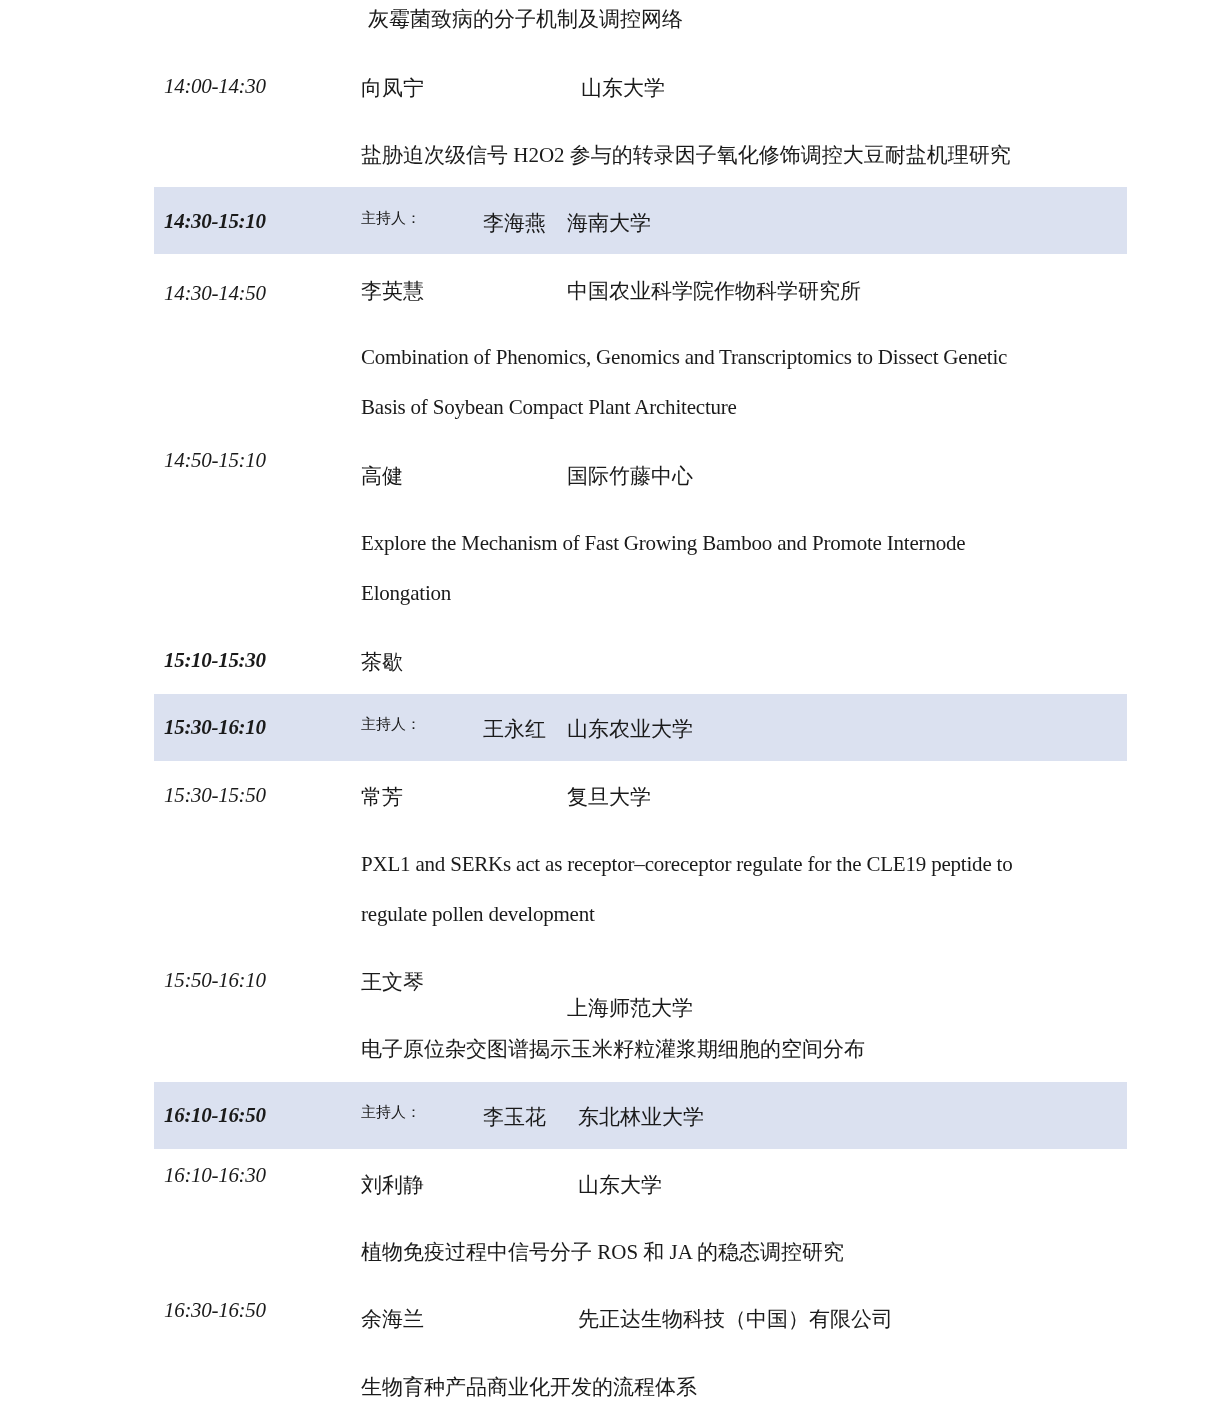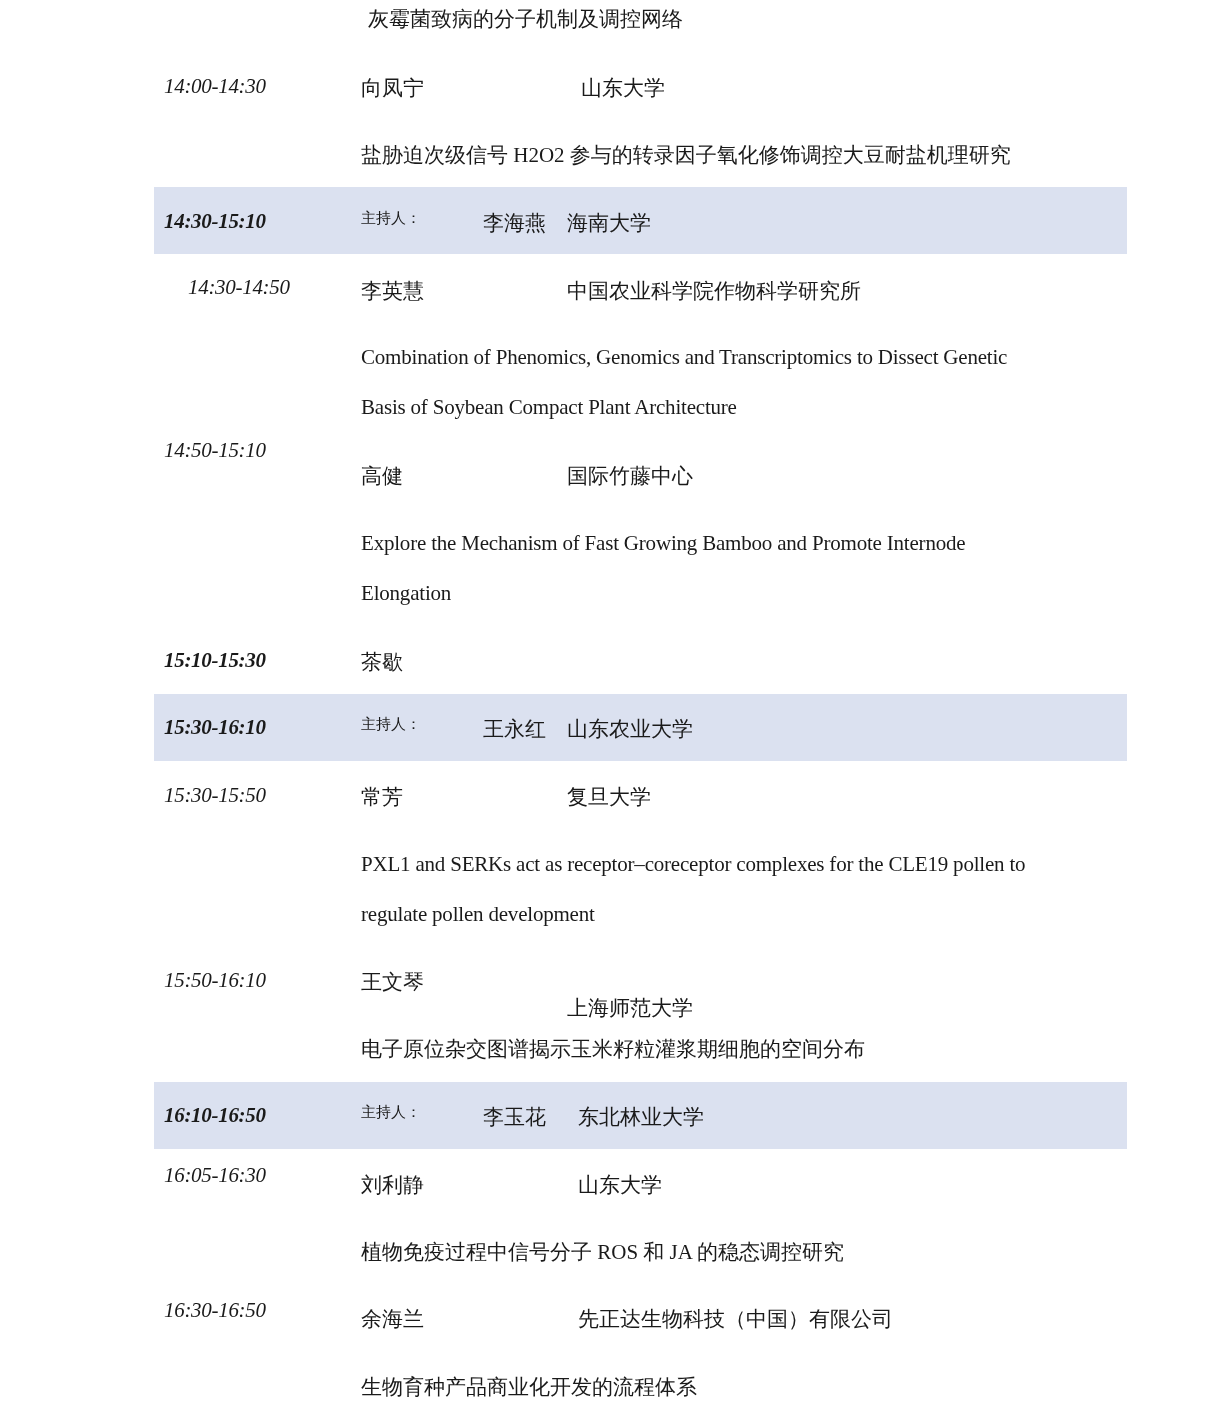--- a/index.html
+++ b/index.html
@@ -38,29 +38,29 @@
 
   <div class="band" style="top:187px;"></div>
   <div>
     <div class="abs time bold" style="top:209px;">14:30-15:10</div>
     <div class="abs host-label" style="top:209px;">主持人：</div>
     <div class="abs host-name" style="top:209px;">李海燕</div>
     <div class="abs inst" style="left:567px; top:209px;">海南大学</div>
   </div>
 
   <div>
-    <div class="abs time" style="top:275px;margin-left:24px;">14:30-14:50</div>
+    <div class="abs time" style="top:281px;">14:30-14:50</div>
     <div class="abs name" style="top:277px;">李英慧</div>
     <div class="abs inst" style="left:567px; top:277px;">中国农业科学院作物科学研究所</div>
     <div class="abs en" style="top:345px;">Combination of Phenomics, Genomics and Transcriptomics to Dissect Genetic</div>
     <div class="abs en" style="top:395px;">Basis of Soybean Compact Plant Architecture</div>
   </div>
 
   <div>
-    <div class="abs time" style="top:438px;">14:50-15:10</div>
+    <div class="abs time" style="top:448px;">14:50-15:10</div>
     <div class="abs name" style="top:462px;">高健</div>
     <div class="abs inst" style="left:567px; top:462px;">国际竹藤中心</div>
     <div class="abs en" style="top:531px;">Explore the Mechanism of Fast Growing Bamboo and Promote Internode</div>
     <div class="abs en" style="top:581px;">Elongation</div>
   </div>
 
   <div>
     <div class="abs time bold" style="top:648px;">15:10-15:30</div>
     <div class="abs name" style="top:648px;">茶歇</div>
   </div>
@@ -70,41 +70,41 @@
     <div class="abs time bold" style="top:715px;">15:30-16:10</div>
     <div class="abs host-label" style="top:715px;">主持人：</div>
     <div class="abs host-name" style="top:715px;">王永红</div>
     <div class="abs inst" style="left:567px; top:715px;">山东农业大学</div>
   </div>
 
   <div>
     <div class="abs time" style="top:783px;">15:30-15:50</div>
     <div class="abs name" style="top:783px;">常芳</div>
     <div class="abs inst" style="left:567px; top:783px;">复旦大学</div>
-    <div class="abs en" style="top:852px;">PXL1 and SERKs act as receptor–coreceptor complexes for the CLE19 pollen to</div>
+    <div class="abs en" style="top:852px;">PXL1 and SERKs act as receptor–coreceptor regulate for the CLE19 peptide to</div>
     <div class="abs en" style="top:902px;">regulate pollen development</div>
   </div>
 
   <div>
     <div class="abs time" style="top:968px;">15:50-16:10</div>
     <div class="abs name" style="top:968px;">王文琴</div>
     <div class="abs inst" style="left:567px; top:968px;margin-top:26px;">上海师范大学</div>
     <div class="abs title" style="top:1035px;">电子原位杂交图谱揭示玉米籽粒灌浆期细胞的空间分布</div>
   </div>
 
   <div class="band" style="top:1082px;"></div>
   <div>
     <div class="abs time bold" style="top:1103px;">16:10-16:50</div>
     <div class="abs host-label" style="top:1103px;">主持人：</div>
     <div class="abs host-name" style="top:1103px;text-align:right;">李玉花</div>
     <div class="abs inst" style="left:578px; top:1103px;">东北林业大学</div>
   </div>
 
   <div>
-    <div class="abs time" style="top:1163px;">16:05-16:30</div>
+    <div class="abs time" style="top:1163px;">16:10-16:30</div>
     <div class="abs name" style="top:1171px;">刘利静</div>
     <div class="abs inst" style="left:578px; top:1171px;">山东大学</div>
     <div class="abs title" style="top:1238px;">植物免疫过程中信号分子 ROS 和 JA 的稳态调控研究</div>
   </div>
 
   <div>
     <div class="abs time" style="top:1298px;">16:30-16:50</div>
     <div class="abs name" style="top:1305px;">余海兰</div>
     <div class="abs inst" style="left:578px; top:1305px;">先正达生物科技（中国）有限公司</div>
     <div class="abs title" style="top:1373px;">生物育种产品商业化开发的流程体系</div>

